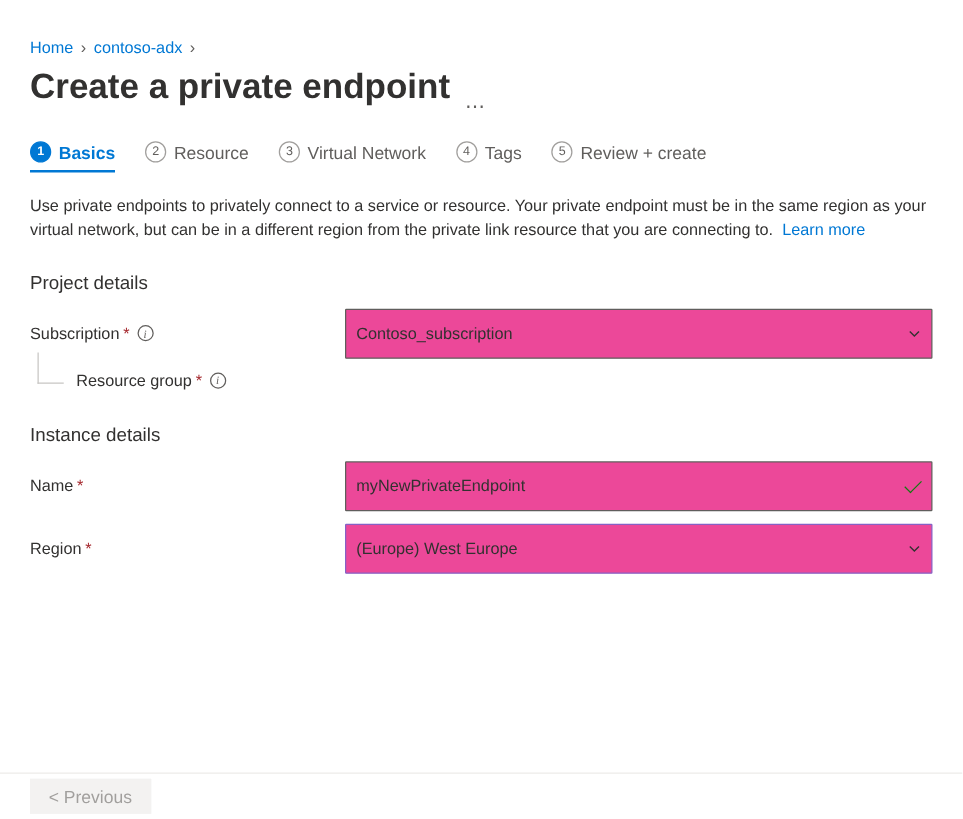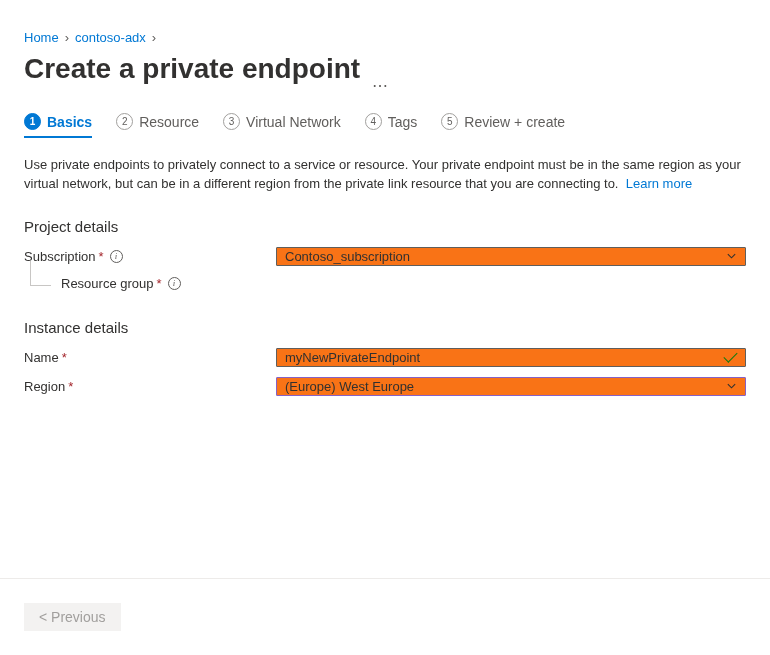--- a/index.html
+++ b/index.html
@@ -118,29 +118,29 @@
       font-size: 9px;
       color: #605e5c;
       margin-left: 6px;
       cursor: pointer;
       font-style: italic;
       font-family: serif;
     }
     .form-control-cell { flex: 1; }
     .select-box, .input-box {
       width: 100%;
-      height: 19px;
+      height: 40px;
       border: 1px solid #605e5c;
       border-radius: 1px;
       padding: 0 8px;
       display: flex;
       align-items: center;
       font-size: 13px;
       color: #323130;
-      background: #f97316;
+      background: #ec4899;
       position: relative;
       cursor: pointer;
     }
     .input-box.validated::after,
     .select-box .chevron,
     .input-box .chevron {
       position: absolute;
       right: 8px;
       top: 50%;
       transform: translateY(-50%);
@@ -162,21 +162,21 @@
       display: inline-block;
       margin-top: 4px;
       cursor: pointer;
     }
     .footer {
       position: absolute;
       bottom: 0;
       left: 0;
       right: 0;
       border-top: 1px solid #edebe9;
-      padding: 24px 24px;
+      padding: 4px 24px;
       display: flex;
       gap: 10px;
     }
     .btn {
       padding: 5px 14px;
       font-size: 14px;
       border: 1px solid #8a8886;
       background: #fff;
       cursor: pointer;
       font-family: inherit;

